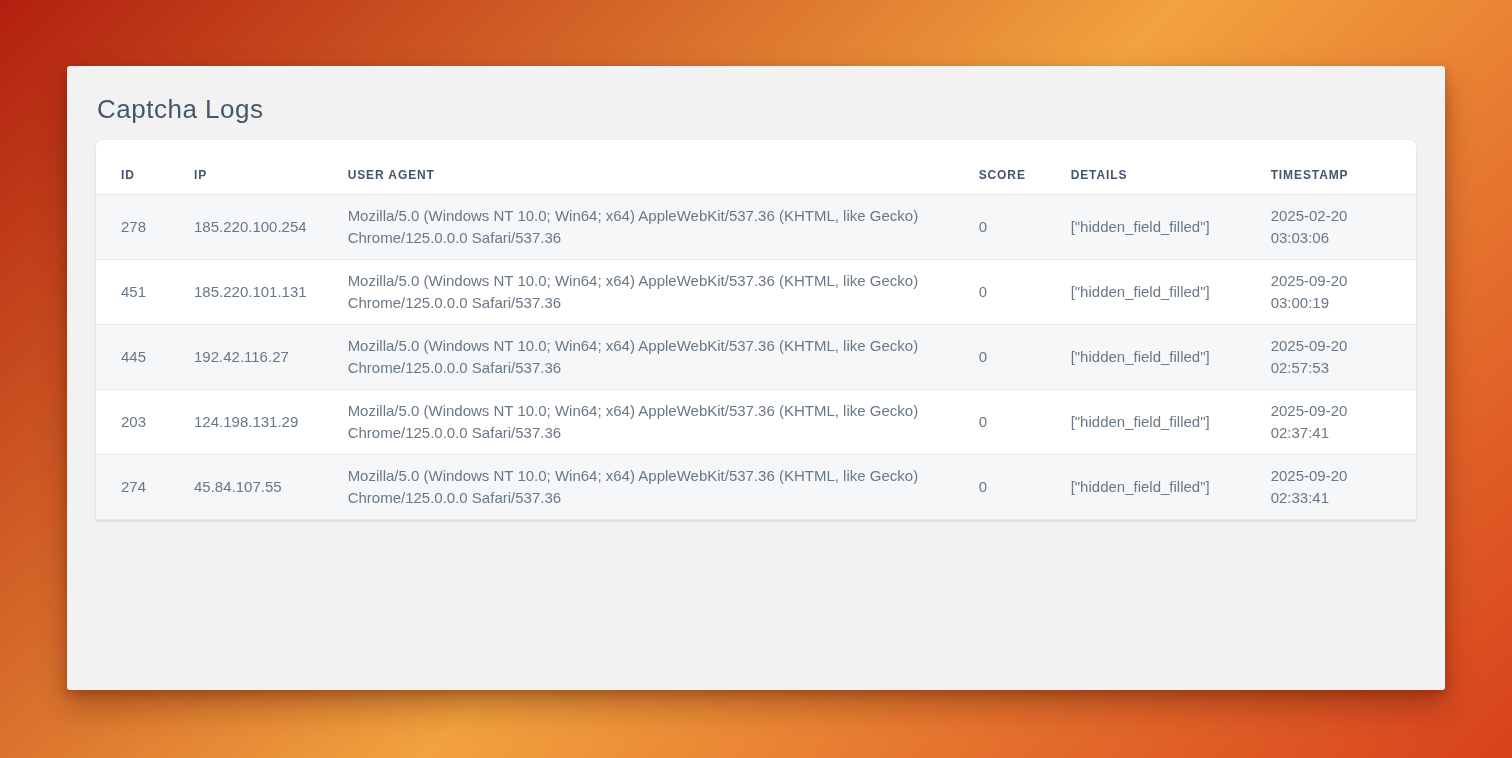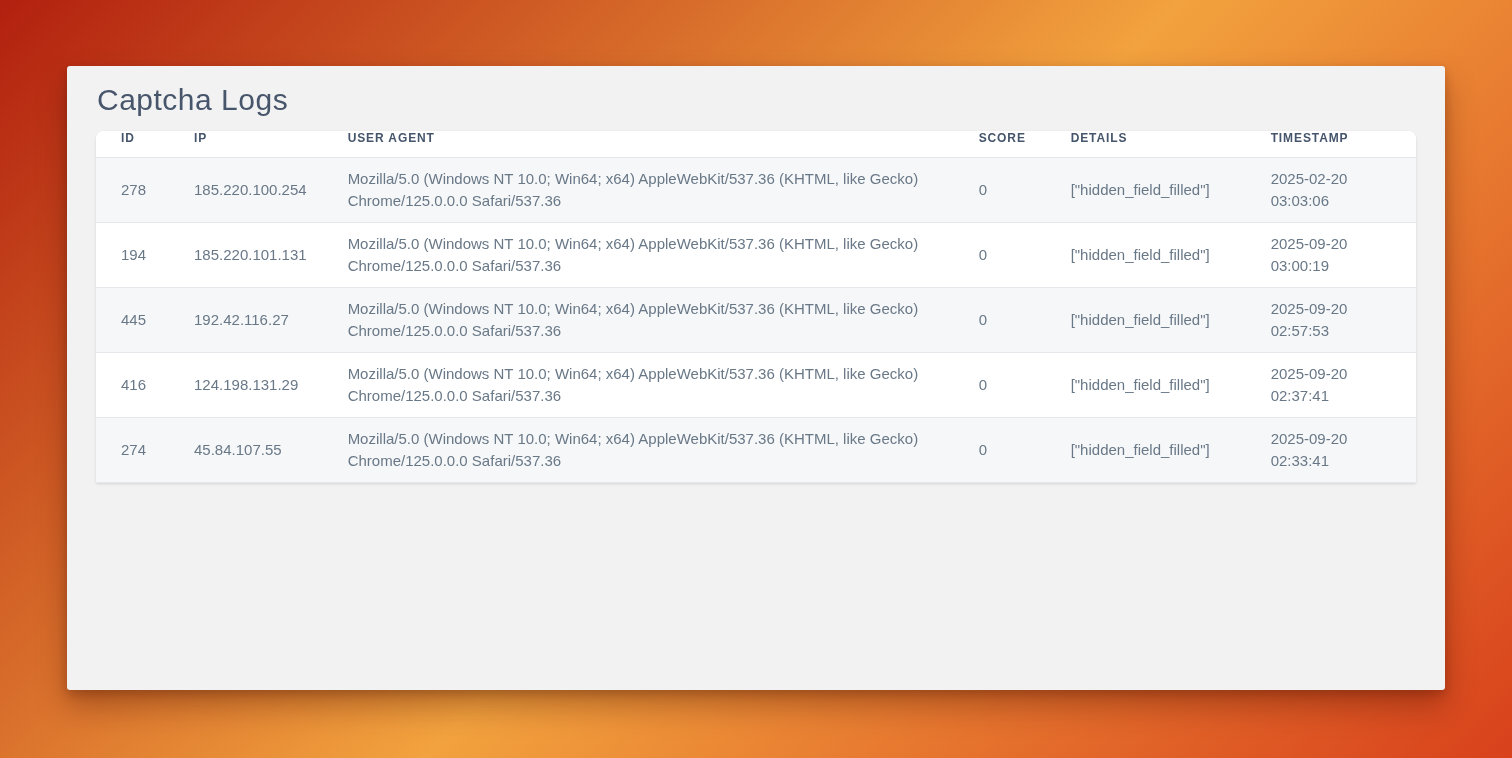--- a/index.html
+++ b/index.html
@@ -17,22 +17,22 @@
     position: absolute;
     left: 67px; top: 66px;
     width: 1378px; height: 624px;
     background: var(--card-background, #f2f2f3);
     border-radius: 3px;
     box-shadow: 0 16px 30px rgba(70, 15, 0, 0.35), 0 4px 10px rgba(70, 15, 0, 0.22);
     overflow: hidden;
   }
   .title {
     margin: 0 0 12px 0;
-    padding: 15px 30px 0 30px;
-    font-size: 30px;
+    padding: 24px 30px 0 30px;
+    font-size: 26px;
     line-height: 38px;
     font-weight: 500;
     letter-spacing: 0.5px;
     color: var(--title-text, #47566a);
   }
   .table-wrap {
     margin: 0 29px;
     border-radius: 8px 8px 0 0;
     overflow: hidden;
     box-shadow: 0 1px 3px rgba(0, 0, 0, 0.12);
@@ -41,21 +41,21 @@
     width: 100%;
     border-collapse: collapse;
     background: var(--table-background, #ffffff);
   }
   th {
     text-align: left;
     font-size: 12px;
     font-weight: 700;
     letter-spacing: 0.9px;
     color: var(--header-text, #45556b);
-    padding: 0 16px 12px 25px;
+    padding: 28px 16px 12px 25px;
     background: var(--table-background, #ffffff);
     border-bottom: 1px solid #e3e6ea;
     white-space: nowrap;
   }
   td {
     font-size: 15px;
     line-height: 22px;
     color: var(--cell-text, #697887);
     padding: 10px 16px 10px 25px;
     border-bottom: 1px solid var(--row-border, #e6e8eb);
@@ -95,37 +95,37 @@
       <tbody>
           <tr>
     <td class="col-id">278</td>
     <td class="col-ip">185.220.100.254</td>
     <td class="col-ua">Mozilla/5.0 (Windows NT 10.0; Win64; x64) AppleWebKit/537.36 (KHTML, like Gecko) Chrome/125.0.0.0 Safari/537.36</td>
     <td class="col-score">0</td>
     <td class="col-details">["hidden_field_filled"]</td>
     <td class="col-timestamp">2025-02-20 03:03:06</td>
   </tr>
           <tr>
-    <td class="col-id">194</td>
+    <td class="col-id">451</td>
     <td class="col-ip">185.220.101.131</td>
     <td class="col-ua">Mozilla/5.0 (Windows NT 10.0; Win64; x64) AppleWebKit/537.36 (KHTML, like Gecko) Chrome/125.0.0.0 Safari/537.36</td>
     <td class="col-score">0</td>
     <td class="col-details">["hidden_field_filled"]</td>
     <td class="col-timestamp">2025-09-20 03:00:19</td>
   </tr>
           <tr>
     <td class="col-id">445</td>
     <td class="col-ip">192.42.116.27</td>
     <td class="col-ua">Mozilla/5.0 (Windows NT 10.0; Win64; x64) AppleWebKit/537.36 (KHTML, like Gecko) Chrome/125.0.0.0 Safari/537.36</td>
     <td class="col-score">0</td>
     <td class="col-details">["hidden_field_filled"]</td>
     <td class="col-timestamp">2025-09-20 02:57:53</td>
   </tr>
           <tr>
-    <td class="col-id">416</td>
+    <td class="col-id">203</td>
     <td class="col-ip">124.198.131.29</td>
     <td class="col-ua">Mozilla/5.0 (Windows NT 10.0; Win64; x64) AppleWebKit/537.36 (KHTML, like Gecko) Chrome/125.0.0.0 Safari/537.36</td>
     <td class="col-score">0</td>
     <td class="col-details">["hidden_field_filled"]</td>
     <td class="col-timestamp">2025-09-20 02:37:41</td>
   </tr>
           <tr>
     <td class="col-id">274</td>
     <td class="col-ip">45.84.107.55</td>
     <td class="col-ua">Mozilla/5.0 (Windows NT 10.0; Win64; x64) AppleWebKit/537.36 (KHTML, like Gecko) Chrome/125.0.0.0 Safari/537.36</td>

